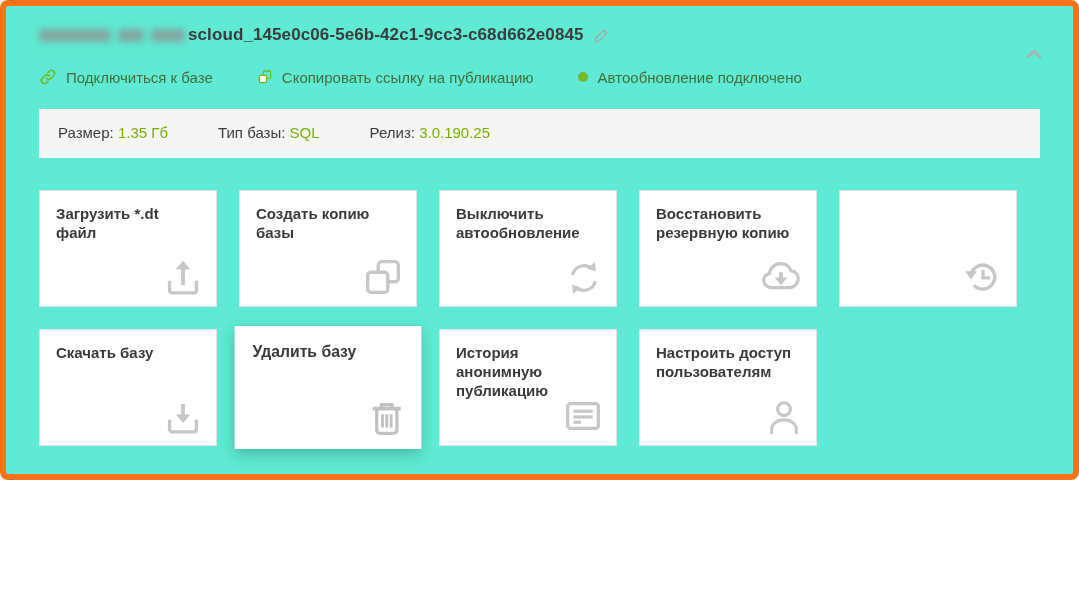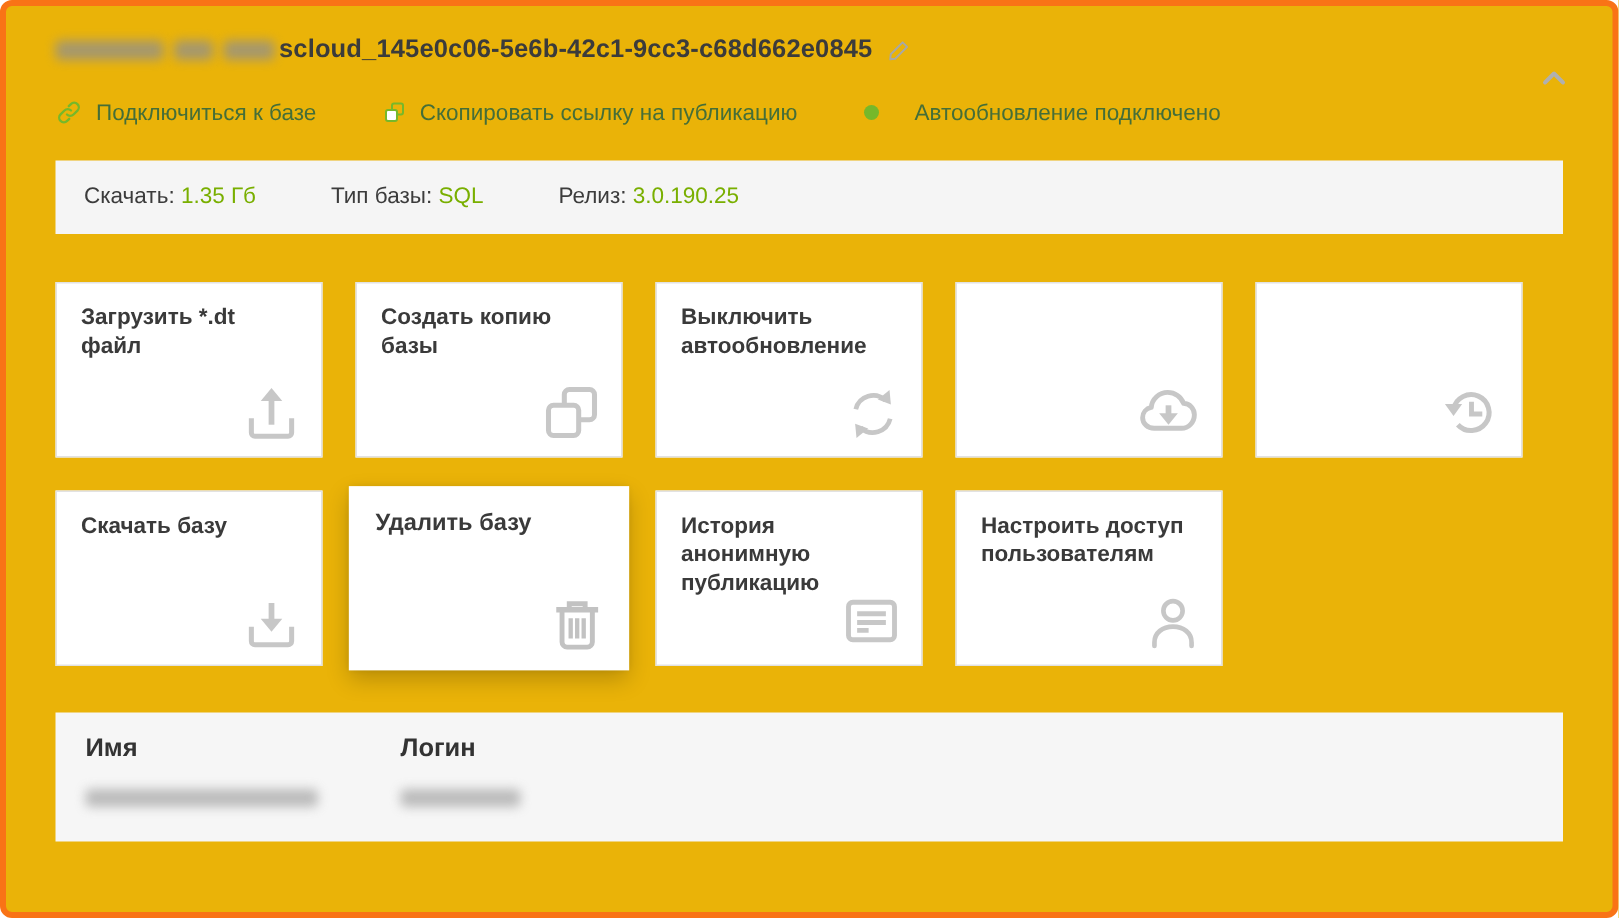--- a/index.html
+++ b/index.html
@@ -1,32 +1,32 @@
 <!DOCTYPE html>
 <html><head>
 <meta charset="utf-8">
 <style>
   * { box-sizing: border-box; }
   body { margin: 0; background: #fff; font-family: "Liberation Sans", sans-serif; }
   .panel {
-    position: relative; width: 1079px; height: 612px;
-    background: #eab308; border: 4px solid #f97316; border-radius: 8px;
+    position: relative; width: 1079px; height: 480px;
+    background: #5eead4; border: 6px solid #f97316; border-radius: 8px;
     padding: 0 33px; overflow: hidden;
   }
   
   .header-row { margin-top: 17px; display: flex; align-items: center; height: 24px; }
   .blur-group { display: flex; gap: 7px; align-items: center; margin-right: 3px; }
   .blur-blob { background: #8f8f8f; height: 13px; border-radius: 3px; filter: blur(3.5px); opacity: .75; }
   .title { font-size: 17px; font-weight: bold; color: #3b3b3b; letter-spacing: .1px; }
   .pencil { margin-left: 9px; cursor: pointer; }
   .chevron { position: absolute; top: 38px; right: 28px; cursor: pointer; }
   
   .links-row { margin-top: 21px; display: flex; align-items: center; gap: 44px; font-size: 15px; }
   .link-item { display: flex; align-items: center; gap: 9px; color: #456e38; cursor: pointer; }
-  .status-item { display: flex; align-items: center; gap: 24px; color: #456e38; }
+  .status-item { display: flex; align-items: center; gap: 10px; color: #456e38; }
   .status-dot { width: 10px; height: 10px; border-radius: 50%; background: #76b82a; }
   
   .info-panel { margin-top: 23px; background: #f5f5f5; padding: 15px 19px 17px; }
   .info-row { display: flex; gap: 50px; font-size: 15px; color: #3c3c3c; }
   .info-row + .info-row { margin-top: 15px; }
   .pair { white-space: nowrap; }
   .val-green { color: #79af00; }
   .val-gray { color: #8f8f8f; }
   
   .cards-grid { margin-top: 32px; display: grid; grid-template-columns: repeat(5, 178px); gap: 22px; }
@@ -92,21 +92,21 @@
     </div>
     <div class="status-item">
       <span class="status-dot"></span>
       <span>Автообновление подключено</span>
     </div>
   </div>
 
   <div class="info-panel">
     <div class="info-row">
       <span class="pair">
-        <span>Скачать:</span>
+        <span>Размер:</span>
         <span class="val-green">1.35 Гб</span>
       </span>
       <span class="pair">
         <span>Тип базы:</span>
         <span class="val-green">SQL</span>
       </span>
       <span class="pair">
         <span>Релиз:</span>
         <span class="val-green">3.0.190.25</span>
       </span>
@@ -143,20 +143,22 @@
         <svg width="44" height="44" viewBox="0 0 48 48">
           <path d="M11.5 20.5 A13 13 0 0 1 33 14" fill="none" stroke="#c7c7c7" stroke-width="3.4"></path>
           <polygon points="36,6.5 37,17 27.5,13.5" fill="#c7c7c7"></polygon>
           <path d="M36.5 27.5 A13 13 0 0 1 15 34" fill="none" stroke="#c7c7c7" stroke-width="3.4"></path>
           <polygon points="12,41.5 11,31 20.5,34.5" fill="#c7c7c7"></polygon>
         </svg>
       </span>
     </div>
 
     <div class="card">
+      <div class="card-title">Восстановить
+резервную копию</div>
       <span class="card-icon">
         <svg width="50" height="46" viewBox="0 0 48 48">
           <path d="M14 35 C9.5 35 6 31.6 6 27.6 C6 24.1 8.5 21.2 12 20.5 C12.5 14.6 17.5 10 23.5 10 C28.5 10 32.8 13.1 34.5 17.6 C38.8 17.9 42 21.3 42 25.6 C42 30.8 38 35 33 35 Z" fill="none" stroke="#c7c7c7" stroke-width="3.4" stroke-linejoin="round"></path>
           <line x1="24" y1="19" x2="24" y2="26.5" stroke="#c7c7c7" stroke-width="4"></line>
           <polygon points="24,32.5 17.5,24.5 30.5,24.5" fill="#c7c7c7"></polygon>
         </svg>
       </span>
     </div>
 
     <div class="card">

